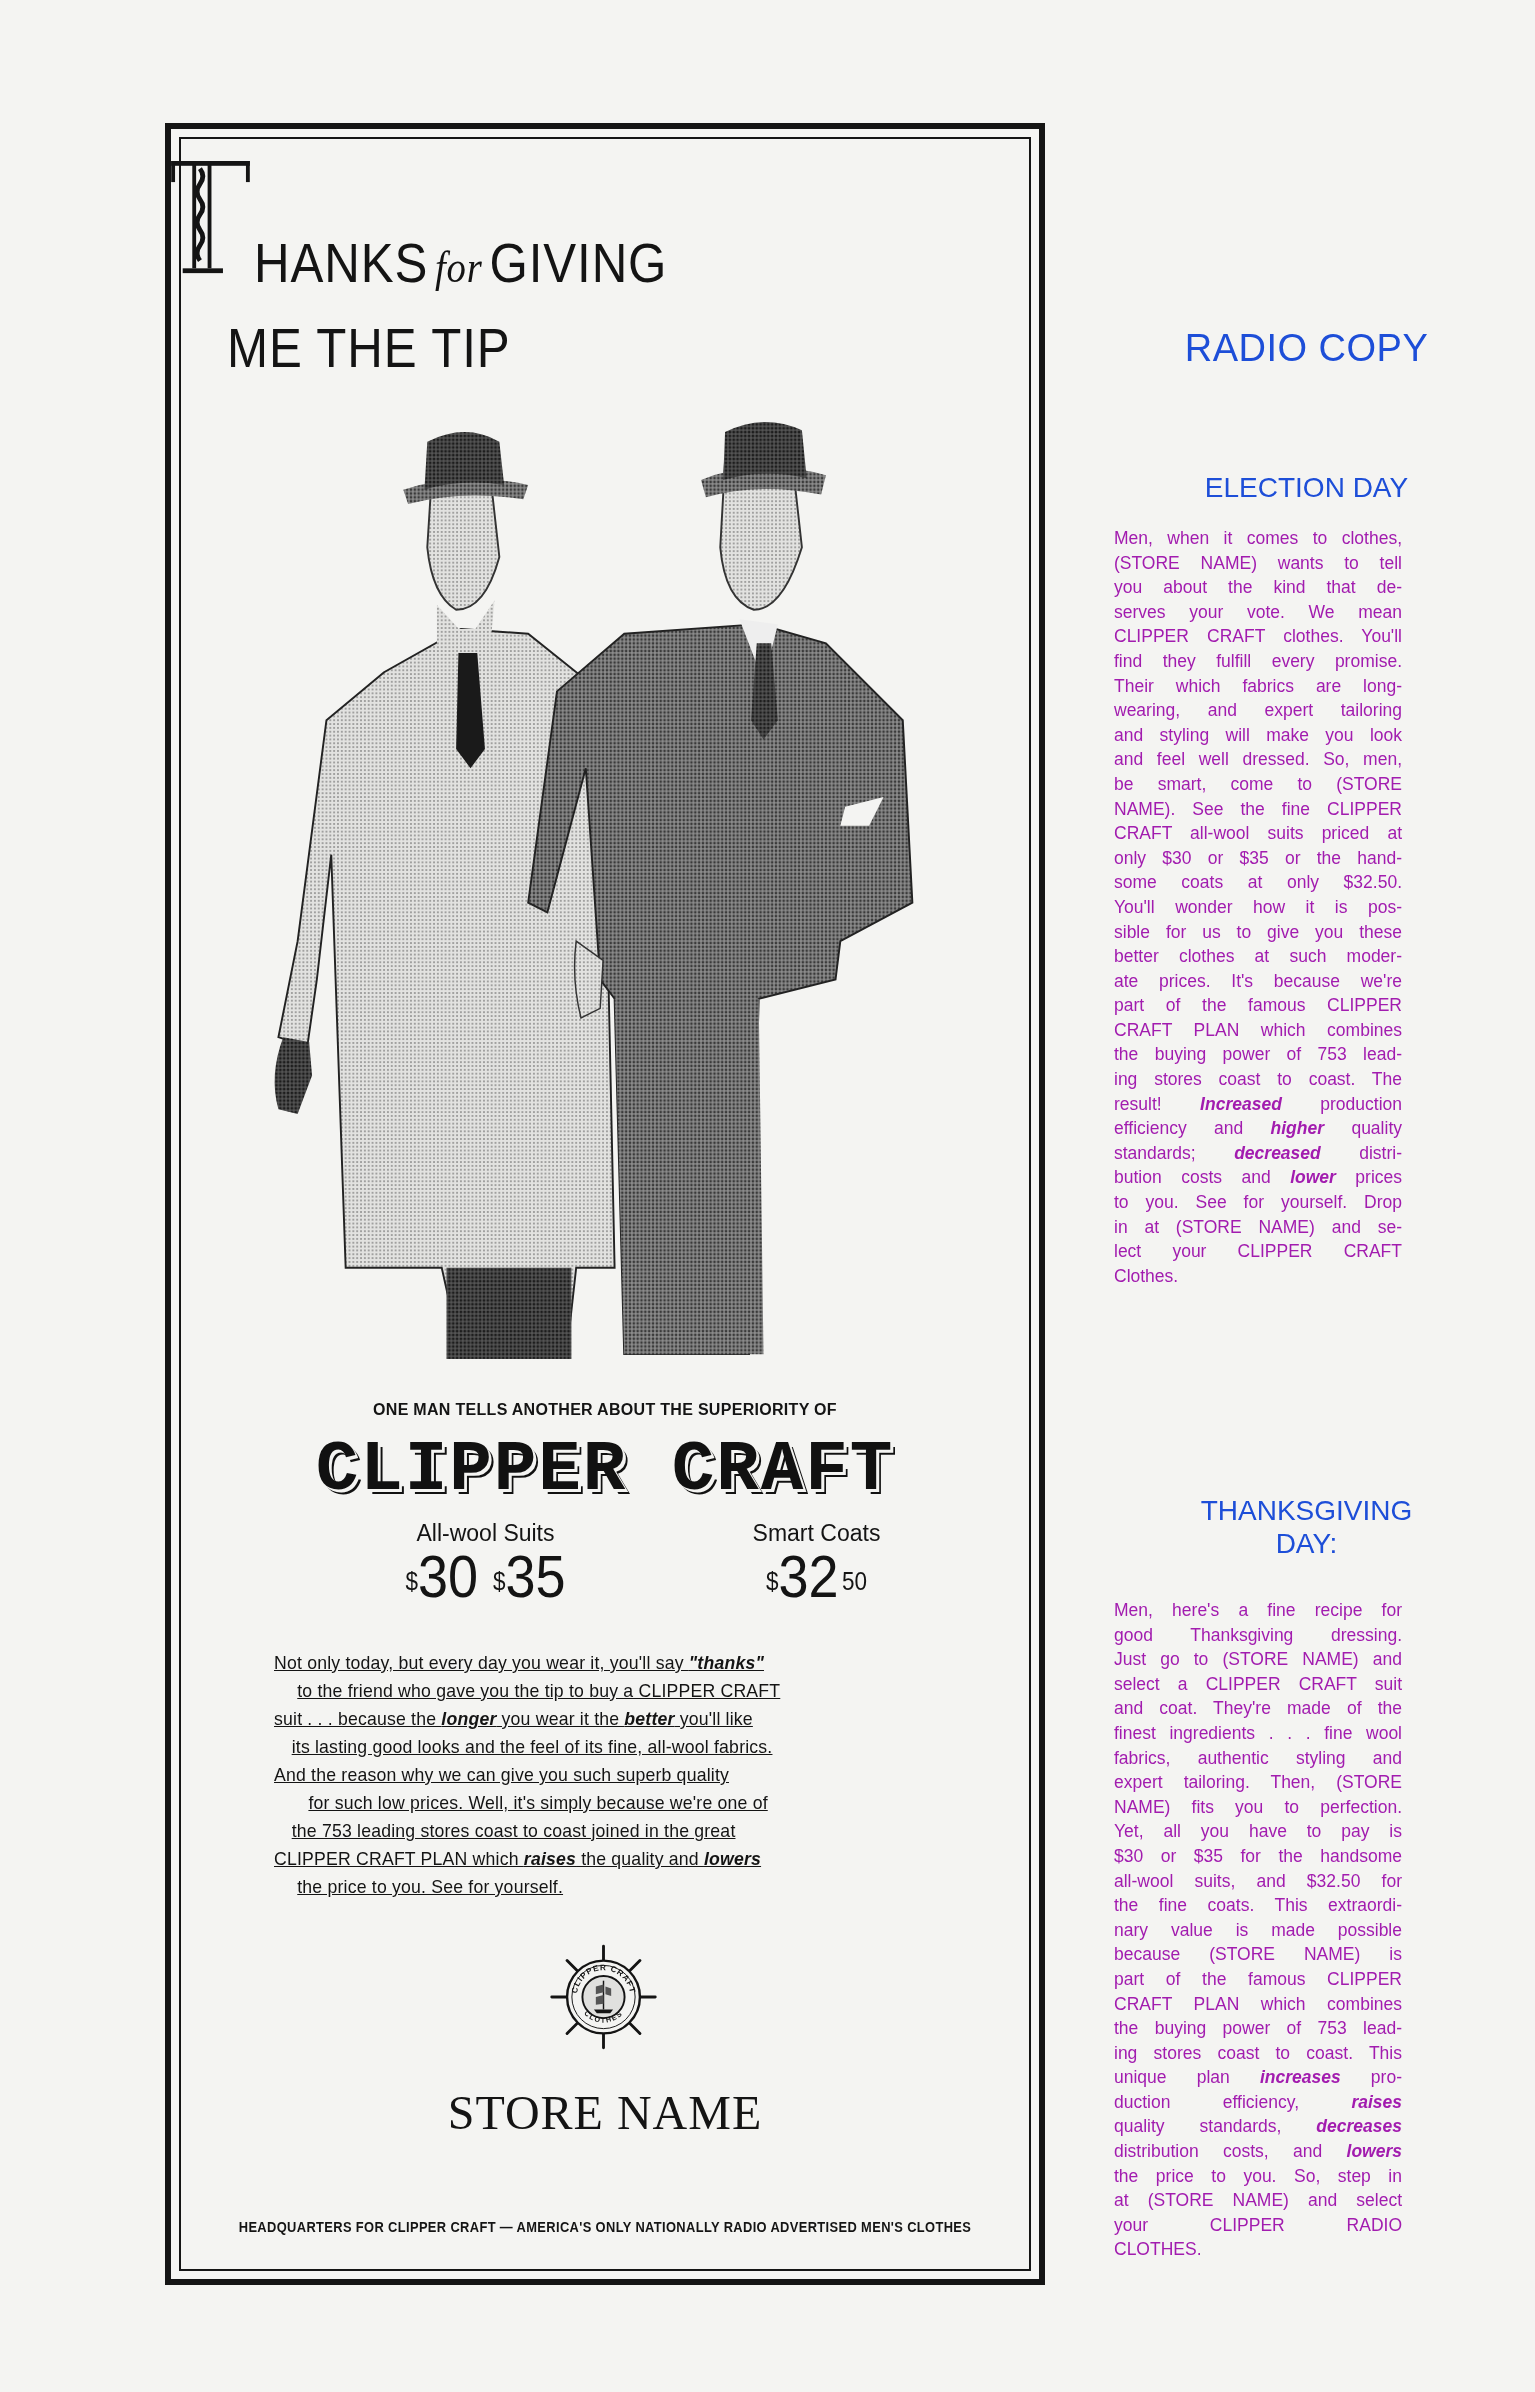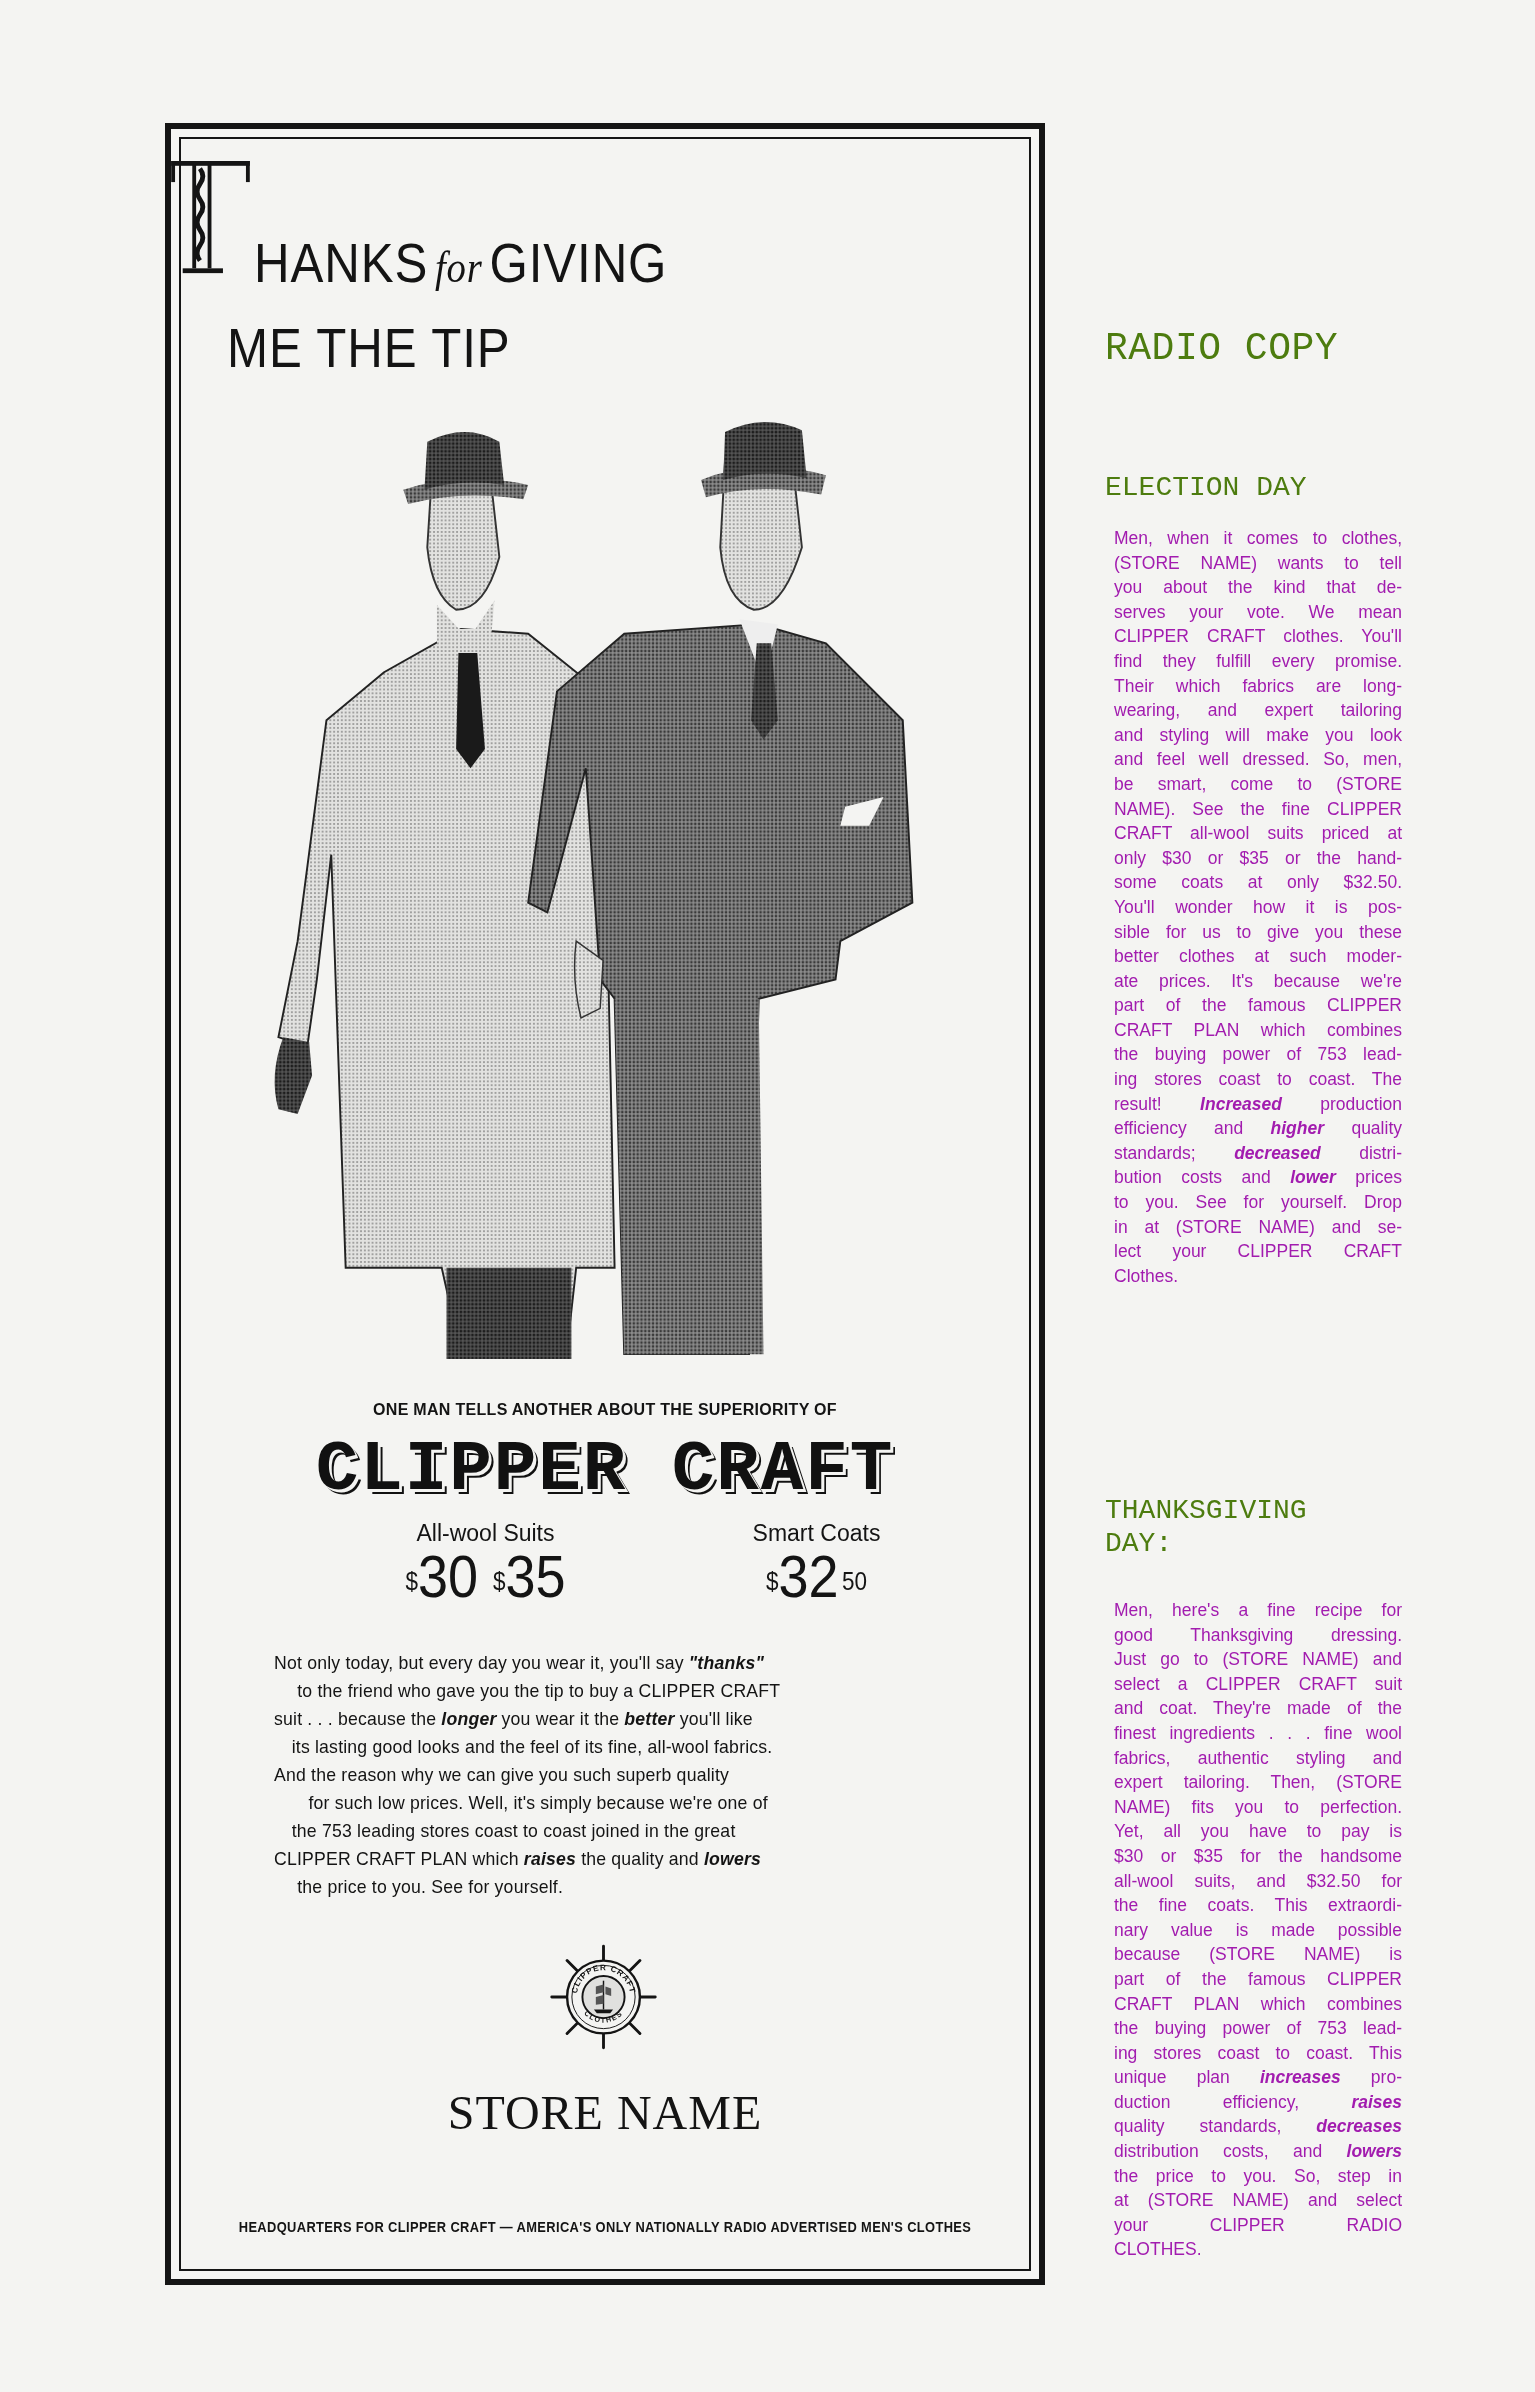--- a/index.html
+++ b/index.html
@@ -53,38 +53,39 @@
   .price-block { position:absolute; text-align:center; }
   .price-label { font-size:23px; font-family:"Liberation Sans", sans-serif; }
   .price-row { font-family:"Liberation Sans", sans-serif; font-size:60px; line-height:60px; font-weight:400; transform:scaleX(0.9); }
   .price-row sup { font-size:25px; vertical-align:top; position:relative; top:3.8px; }
   .price-row .cents { font-size:25px; vertical-align:top; position:relative; top:3.8px; margin-left:3.8px; }
   
   .body-copy {
     position:absolute; left:274px; top:1649px; width:692px;
     font-family:"Liberation Sans", sans-serif; font-size:19px; line-height:28px;
     letter-spacing:0.2px;
+    text-decoration:underline;
   }
   .body-copy div { white-space:nowrap; transform:scaleX(0.93); transform-origin:left; }
   .em { font-weight:bold; font-style:italic; }
   
   .logo { position:absolute; left:546px; top:1944px; width:115px; height:106px; }
   .store-name {
     position:absolute; left:0; width:1210px; top:2085px; text-align:center;
     font-family:"Liberation Serif", serif; font-size:48px; letter-spacing:1px;
   }
   .footer-line {
     position:absolute; left:192px; top:2219px; width:826px; text-align:center;
     font-family:"Liberation Sans", sans-serif; font-weight:bold; font-size:14px;
     letter-spacing:0.4px; white-space:nowrap; transform:scaleX(0.92);
   }
   
   .rc-title {
-    position:absolute; left:1105px; width:403px; 
-    font-family:Liberation Mono, monospace; color:#4d7c0f;
+    position:absolute; left:1105px; width:403px; text-align:center;
+    font-family:Liberation Sans, sans-serif; color:#1d4ed8;
   }
   .radio-title { top:327px; font-size:38px; letter-spacing:0.5px; }
   .section-title { font-size:28px; line-height:33px; }
   .rc-body {
     position:absolute; left:1114px; width:288px;
     font-family:"Liberation Sans", sans-serif; font-size:17.5px; line-height:24.6px;
     text-align:justify; color:#a21caf;
   }
   .rc-body div { text-align:justify; text-align-last:justify; }
   .rc-body div.last { text-align-last:left; }

